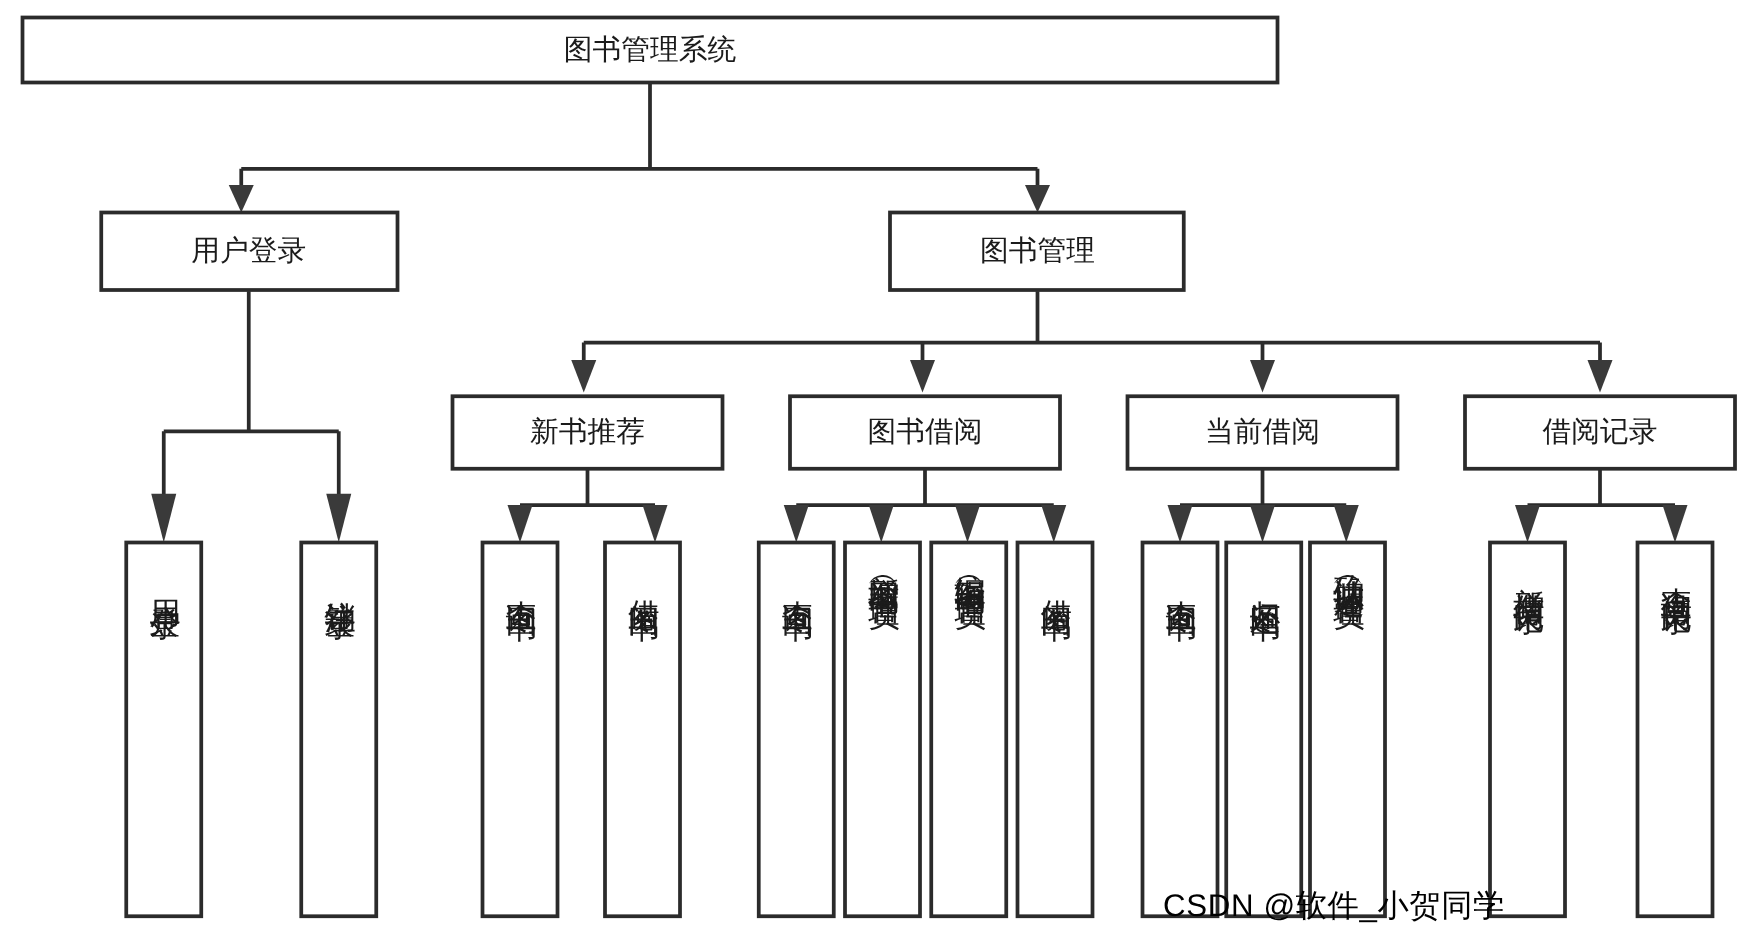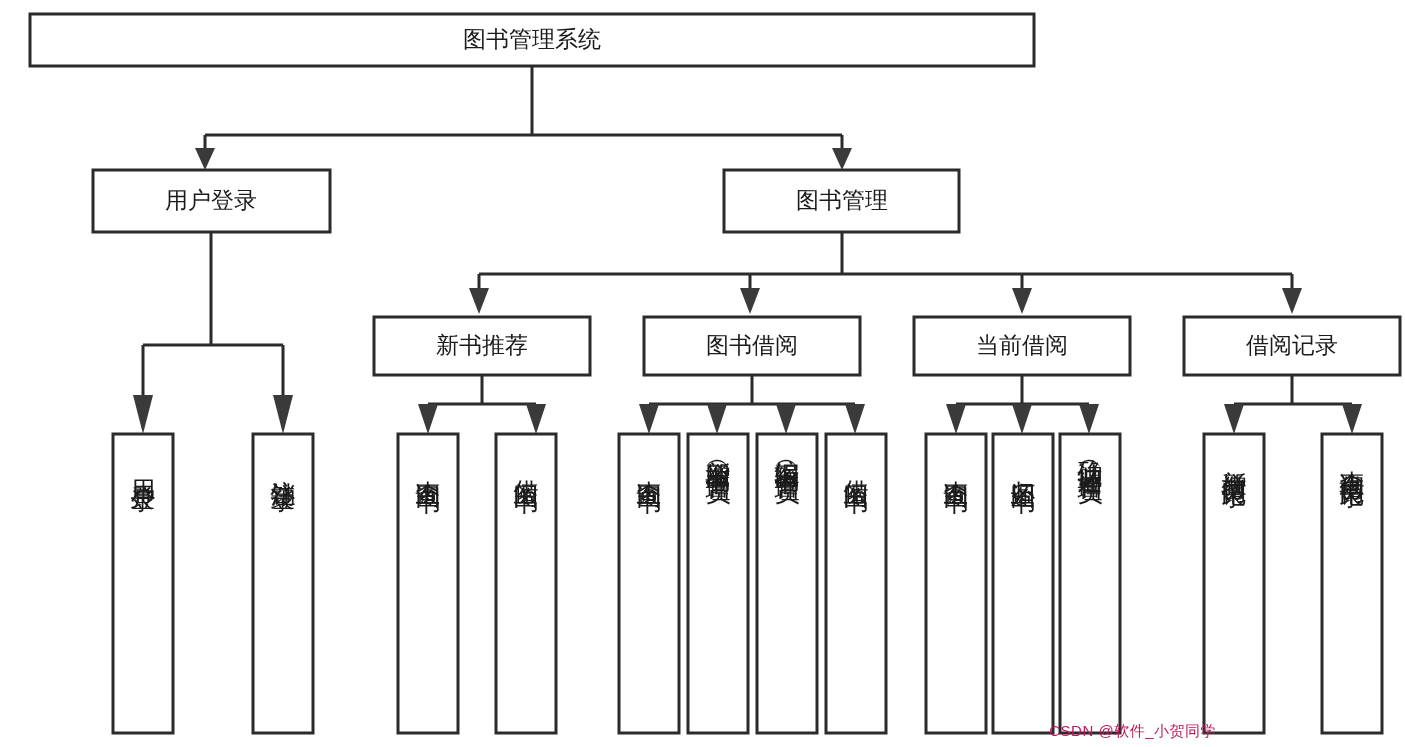--- a/index.html
+++ b/index.html
@@ -9,21 +9,21 @@
   }
   body {
     width: 1405px;
     height: 747px;
     position: relative;
     font-family: "Liberation Sans", "DejaVu Sans", sans-serif;
     overflow: hidden;
   }
   #diagram-root {
     position: absolute;
-    left: 12px;
+    left: 0;
     top: 0;
     width: 1212px;
     height: 747px;
   }
   svg.diagram {
     display: block;
     width: 1405px;
     height: 747px;
   }
   .node-box {
@@ -72,22 +72,22 @@
     letter-spacing: 3px;
     color: #1b1b1b;
     white-space: nowrap;
     text-align: start;
   }
   .watermark {
     position: absolute;
     right: 8px;
     bottom: 6px;
     font-family: "Liberation Sans", "DejaVu Sans", sans-serif;
-    font-size: 15px;
-    color: #be185d;
+    font-size: 25px;
+    color: #000000;
     letter-spacing: 0.5px;
     white-space: nowrap;
   }
 </style>
 </head>
 <body>
 
 <div id="diagram-root">
 
   <svg class="diagram" viewBox="0 0 1405 747">

